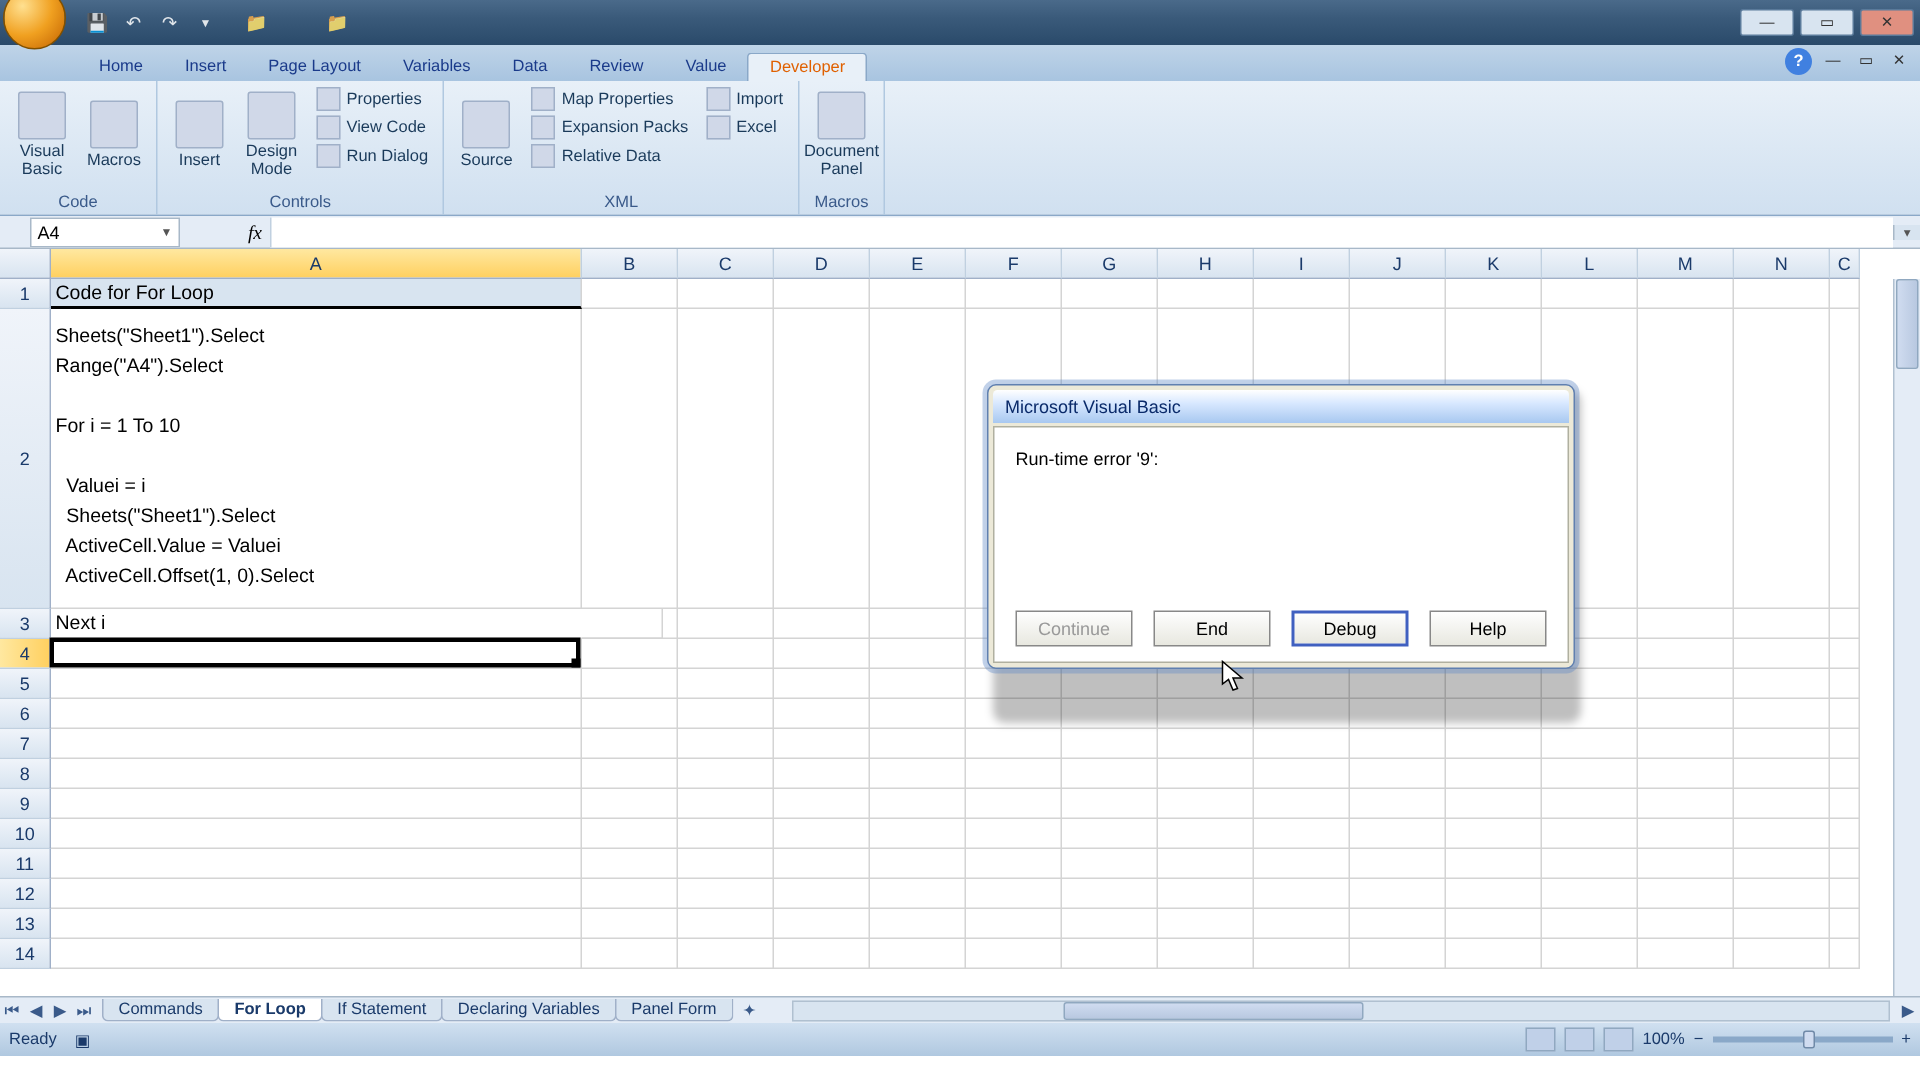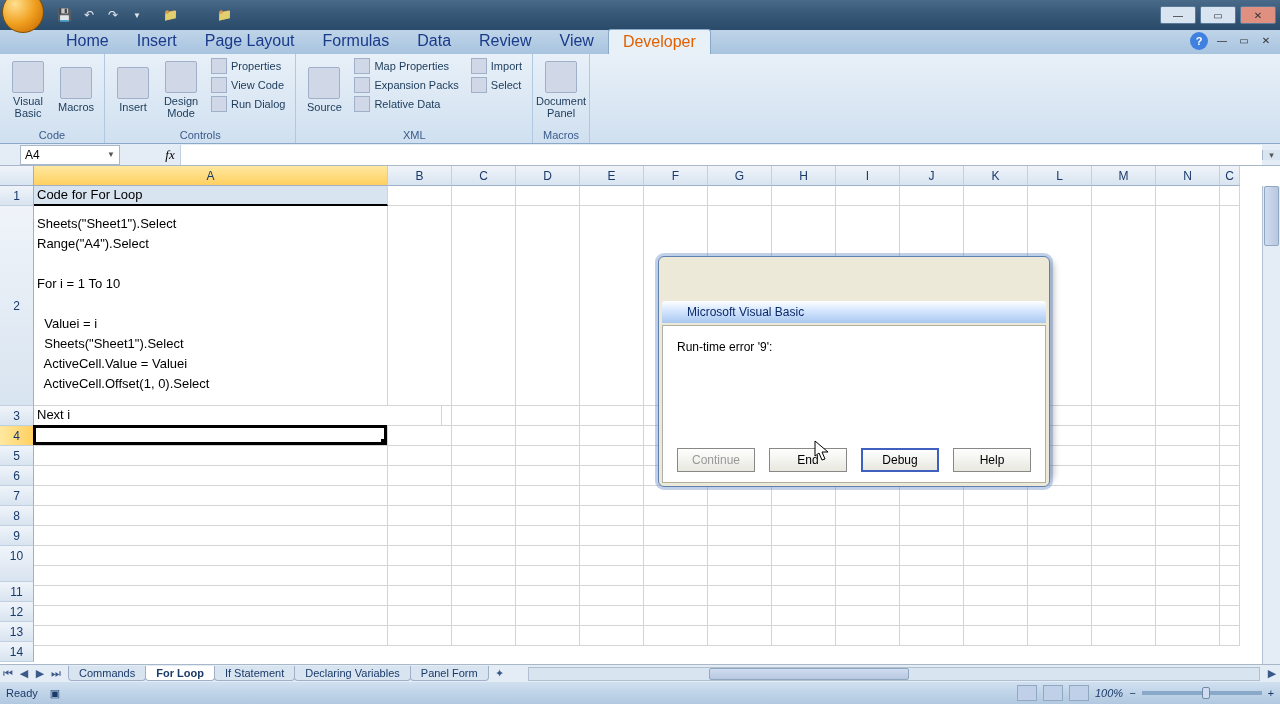--- a/index.html
+++ b/index.html
@@ -10,21 +10,21 @@
 .office-button { width: 42px; height: 42px; border-radius: 50%; background: radial-gradient(circle at 30% 30%, #ffe090, #f0a020, #c06000); margin: -6px 4px 0 2px; z-index: 10; position: relative; border: 1px solid #805000; }
 .qat { display: flex; gap: 6px; margin-left: 8px; align-items: center; }
 .qat-item { width: 18px; height: 18px; display: flex; align-items: center; justify-content: center; opacity: 0.85; }
 .titlebar-text { position: absolute; left: 50%; transform: translateX(-50%); font-size: 12px; }
 .window-controls { margin-left: auto; display: flex; }
 .win-btn { width: 36px; height: 18px; background: #d8e4f0; border: 1px solid #5a7a9a; border-radius: 2px; margin-right: 4px; display: flex; align-items: center; justify-content: center; font-size: 10px; color: #333; }
 .win-btn.close { background: #e09080; }
 
 
 .tabs-row { height: 24px; background: linear-gradient(to bottom, #bfd4e8, #a8c4e0); display: flex; align-items: flex-end; padding-left: 52px; position: relative; }
-.tab { padding: 3px 14px; font-size: 16px; color: #1a3a8a; cursor: pointer; border-top-left-radius: 3px; border-top-right-radius: 3px; text-align: right; }
+.tab { padding: 3px 14px; font-size: 11px; color: #1a3a8a; cursor: pointer; border-top-left-radius: 3px; border-top-right-radius: 3px; text-align: right; }
 .tab.active { background: #e8f0f8; color: #e06000; border: 1px solid #8aa8c8; border-bottom: none; }
 .tabs-right { position: absolute; right: 6px; top: 2px; display: flex; gap: 6px; }
 .help-icon { width: 18px; height: 18px; border-radius: 50%; background: #4080e0; color: #fff; font-size: 11px; display: flex; align-items: center; justify-content: center; font-weight: bold; }
 .mdi-btn { width: 16px; height: 16px; font-size: 10px; color: #333; display: flex; align-items: center; justify-content: center; }
 
 
 .ribbon { height: 90px; background: linear-gradient(to bottom, #e8f0f8, #d0e0f0); border-bottom: 1px solid #8aa8c8; display: flex; }
 .ribbon-group { border-right: 1px solid #b0c8e0; padding: 3px 6px 0 6px; display: flex; flex-direction: column; height: 100%; }
 .group-content { flex: 1; display: flex; gap: 4px; align-items: flex-start; }
 .group-label { text-align: center; font-size: 11px; color: #3a5a8a; padding: 2px 0; }
@@ -61,29 +61,29 @@
 
 .sheet-tabs-row { height: 18px; background: #e4ecf6; display: flex; align-items: center; border-top: 1px solid #a8b8c8; font-size: 11px; }
 .nav-btn { width: 16px; height: 16px; display: flex; align-items: center; justify-content: center; color: #3a5a8a; cursor: pointer; }
 .sheet-tab { padding: 1px 10px; background: #d8e4f0; border: 1px solid #a0b0c8; border-top: none; border-radius: 0 0 4px 4px; margin-right: -1px; cursor: pointer; color: #1a3a6a; }
 .sheet-tab.active { background: #fff; font-weight: bold; }
 .hscroll { flex: 1; margin: 0 4px 0 20px; height: 14px; background: #d8e4f0; border: 1px solid #b0c0d0; position: relative; }
 .hscroll-thumb { position:absolute; left:180px; top:0; bottom:0; width:200px; background:linear-gradient(to bottom,#d0dcf0,#b8c8e0); border:1px solid #90a8c0; border-radius:2px;}
 
 
 .statusbar { height: 22px; background: linear-gradient(to bottom, #d0e0f0, #b0c8e0); display: flex; align-items: center; font-size: 11px; color: #1a3a6a; padding: 0 6px; }
-.status-right { margin-left: auto; display: flex; align-items: center; gap: 6px; font-style: italic; }
+.status-right { margin-left: auto; display: flex; align-items: center; gap: 6px; }
 .view-btn { width: 20px; height: 16px; background: #c0d0e8; border: 1px solid #90a8c0; }
 .zoom-slider { width: 120px; height: 4px; background: #8aa8c8; position: relative; }
 .zoom-thumb { position: absolute; left: 50%; top: -4px; width: 8px; height: 12px; background: #d0dcf0; border: 1px solid #708aa8; border-radius: 2px; }
 
 
 .dialog-shadow { position: absolute; left: 662px; top: 260px; width: 392px; height: 222px; background: rgba(0,0,0,0.25); border-radius: 8px; filter: blur(3px); }
 .dialog { position: absolute; left: 658px; top: 256px; width: 392px; background: #ece9d8; border: 1px solid #6080b0; border-radius: 6px; box-shadow: 0 0 0 3px rgba(100,140,200,0.4); z-index: 100; padding: 3px; }
-.dialog-title { background: linear-gradient(to bottom, #ffffff, #d8e8ff 40%, #a8c8f0); padding: 4px 25px; font-size: 12px; color: #0a2a6a; border-radius: 3px 3px 0 0; margin-top: 41px; }
+.dialog-title { background: linear-gradient(to bottom, #ffffff, #d8e8ff 40%, #a8c8f0); padding: 4px 8px; font-size: 12px; color: #0a2a6a; border-radius: 3px 3px 0 0; }
 .dialog-body { background: #fff; border: 1px solid #b0b0a0; margin-top: 2px; padding: 14px 14px 10px 14px; }
 .dialog-msg { font-size: 12px; color: #000; min-height: 100px; }
 .dialog-msg p { margin-bottom: 10px; }
 .dialog-btns { display: flex; gap: 14px; justify-content: center; padding-top: 8px; }
 .dbtn { width: 80px; height: 24px; background: linear-gradient(to bottom, #fefefe, #e8e8e0); border: 1px solid #888; font-size: 12px; cursor: pointer; }
 .dbtn:disabled { color: #999; }
 .dbtn.default { border: 2px solid #4060c0; }
 
 
 .cursor { position: absolute; left: 814px; top: 440px; z-index: 200; pointer-events: none; }
@@ -106,24 +106,24 @@
     <div class="win-btn">▭</div>
     <div class="win-btn close">✕</div>
   </div>
 </div>
 
 <div class="tabs-row">
   <div id="tabs-container" style="display: flex;">
       <div class="tab">Home</div>
       <div class="tab">Insert</div>
       <div class="tab">Page Layout</div>
-      <div class="tab">Formulas</div>
+      <div class="tab">Variables</div>
       <div class="tab">Data</div>
       <div class="tab">Review</div>
-      <div class="tab">View</div>
+      <div class="tab">Value</div>
       <div class="tab active">Developer</div>
     </div>
   <div class="tabs-right">
     <div class="help-icon">?</div>
     <div class="mdi-btn">—</div>
     <div class="mdi-btn">▭</div>
     <div class="mdi-btn">✕</div>
   </div>
 </div>
 
@@ -190,21 +190,21 @@
             <span>Relative Data</span>
           </div>
       </div>
       <div class="small-btns">
         <div class="small-btn">
             <div class="small-btn-icon"></div>
             <span>Import</span>
           </div>
         <div class="small-btn">
             <div class="small-btn-icon"></div>
-            <span>Select</span>
+            <span>Excel</span>
           </div>
       </div>
     </div>
     <div class="group-label">XML</div>
   </div>
   <div class="ribbon-group">
     <div class="group-content">
       <div class="big-btn">
           <div class="big-btn-icon"></div>
           <span>Document
@@ -231,21 +231,21 @@
     <div class="row-headers" id="row-headers">
         <div class="row-h" style="height: 20px; line-height: 20px;">1</div>
         <div class="row-h" style="height: 200px; line-height: 200px;">2</div>
         <div class="row-h" style="height: 20px; line-height: 20px;">3</div>
         <div class="row-h sel" style="height: 20px; line-height: 20px;">4</div>
         <div class="row-h" style="height: 20px; line-height: 20px;">5</div>
         <div class="row-h" style="height: 20px; line-height: 20px;">6</div>
         <div class="row-h" style="height: 20px; line-height: 20px;">7</div>
         <div class="row-h" style="height: 20px; line-height: 20px;">8</div>
         <div class="row-h" style="height: 20px; line-height: 20px;">9</div>
-        <div class="row-h" style="height: 36px; line-height: 20px;">10</div>
+        <div class="row-h" style="height: 20px; line-height: 20px;">10</div>
         <div class="row-h" style="height: 20px; line-height: 20px;">11</div>
         <div class="row-h" style="height: 20px; line-height: 20px;">12</div>
         <div class="row-h" style="height: 20px; line-height: 20px;">13</div>
         <div class="row-h" style="height: 20px; line-height: 20px;">14</div>
       </div>
   </div>
   <div style="flex:1; position:relative;">
     <div class="col-headers" id="col-headers">
         <div class="col-h sel" style="width: 354px;">A</div>
         <div class="col-h" style="width: 64px;">B</div>

